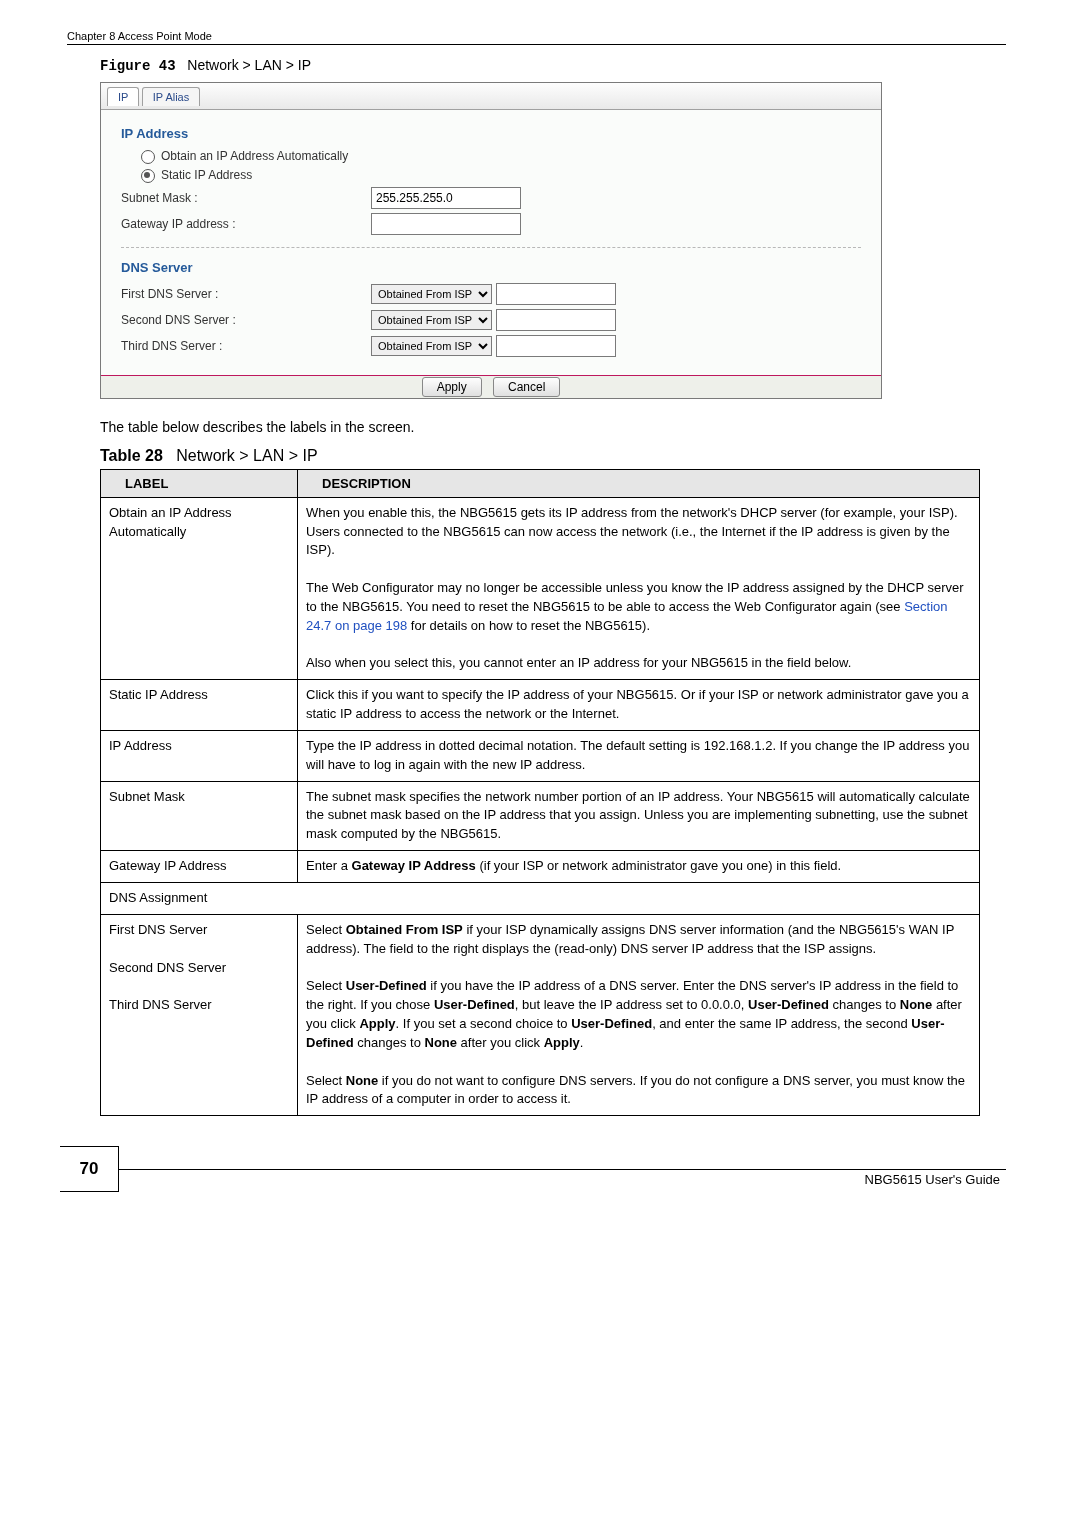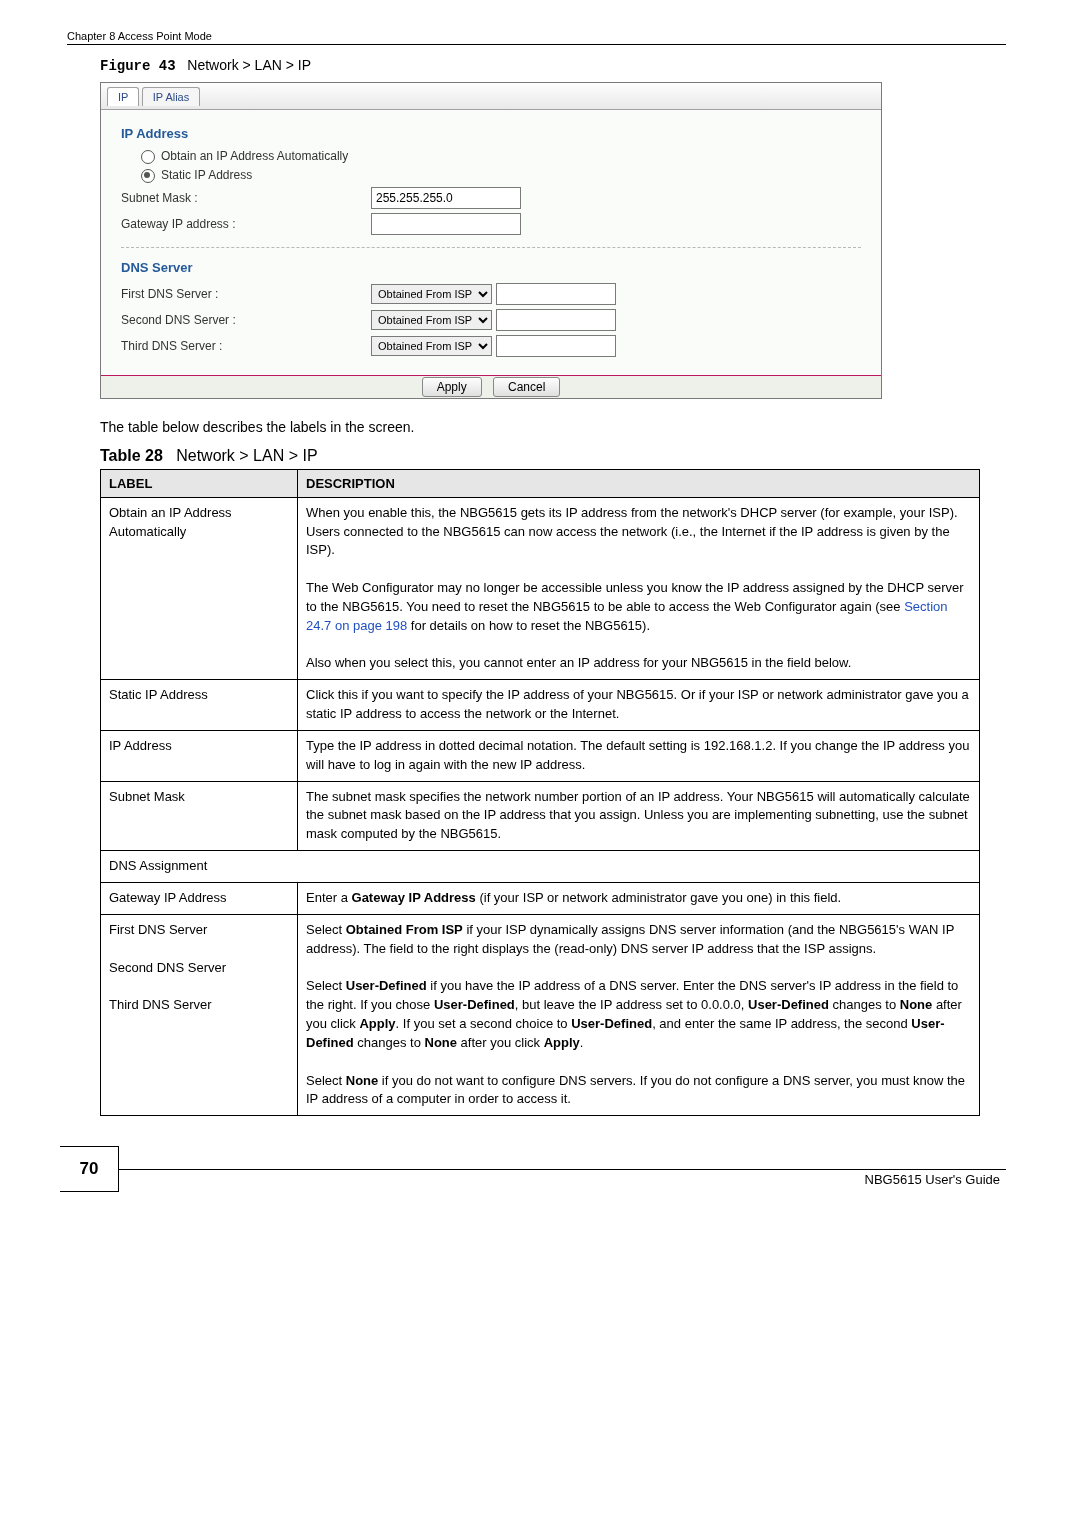--- a/index.html
+++ b/index.html
@@ -126,21 +126,21 @@
   }
   table.desc {
     margin-left:40px;
     width:880px;
     border-collapse:collapse;
     font-size:13px;
   }
   table.desc th {
     background:#e6e6e6;
     text-align:left;
-    padding:6px 8px;
+    padding:6px 24px;
     border:1px solid #000;
     font-weight:bold;
   }
   table.desc td {
     padding:6px 8px;
     border:1px solid #000;
     vertical-align:top;
     line-height:1.45;
   }
   table.desc td.label-cell {
@@ -270,27 +270,27 @@
     </tr>
     <tr>
       <td class="label-cell">IP Address</td>
       <td>Type the IP address in dotted decimal notation. The default setting is 192.168.1.2. If you change the IP address you will have to log in again with the new IP address.</td>
     </tr>
     <tr>
       <td class="label-cell">Subnet Mask</td>
       <td>The subnet mask specifies the network number portion of an IP address. Your NBG5615 will automatically calculate the subnet mask based on the IP address that you assign. Unless you are implementing subnetting, use the subnet mask computed by the NBG5615.</td>
     </tr>
     <tr>
-      <td class="label-cell" colspan="2">DNS Assignment</td>
-    </tr>
-    <tr>
       <td class="label-cell">Gateway IP Address</td>
       <td>
         <span>Enter a </span><b>Gateway IP Address</b><span> (if your ISP or network administrator gave you one) in this field.</span>
       </td>
+    </tr>
+    <tr>
+      <td class="label-cell" colspan="2">DNS Assignment</td>
     </tr>
     <tr>
       <td class="label-cell">
         <span>First DNS Server</span><br><br>
         <span>Second DNS Server</span><br><br>
         <span>Third DNS Server</span>
       </td>
       <td>
         <span>Select </span><b>Obtained From ISP</b><span> if your ISP dynamically assigns DNS server information (and the NBG5615's WAN IP address). The field to the right displays the (read-only) DNS server IP address that the ISP assigns.</span><br><br>
         <span>Select </span><b>User-Defined</b><span> if you have the IP address of a DNS server. Enter the DNS server's IP address in the field to the right. If you chose </span><b>User-Defined</b><span>, but leave the IP address set to 0.0.0.0, </span><b>User-Defined</b><span> changes to </span><b>None</b><span> after you click </span><b>Apply</b><span>. If you set a second choice to </span><b>User-Defined</b><span>, and enter the same IP address, the second </span><b>User-Defined</b><span> changes to </span><b>None</b><span> after you click </span><b>Apply</b><span>.</span><br><br>

